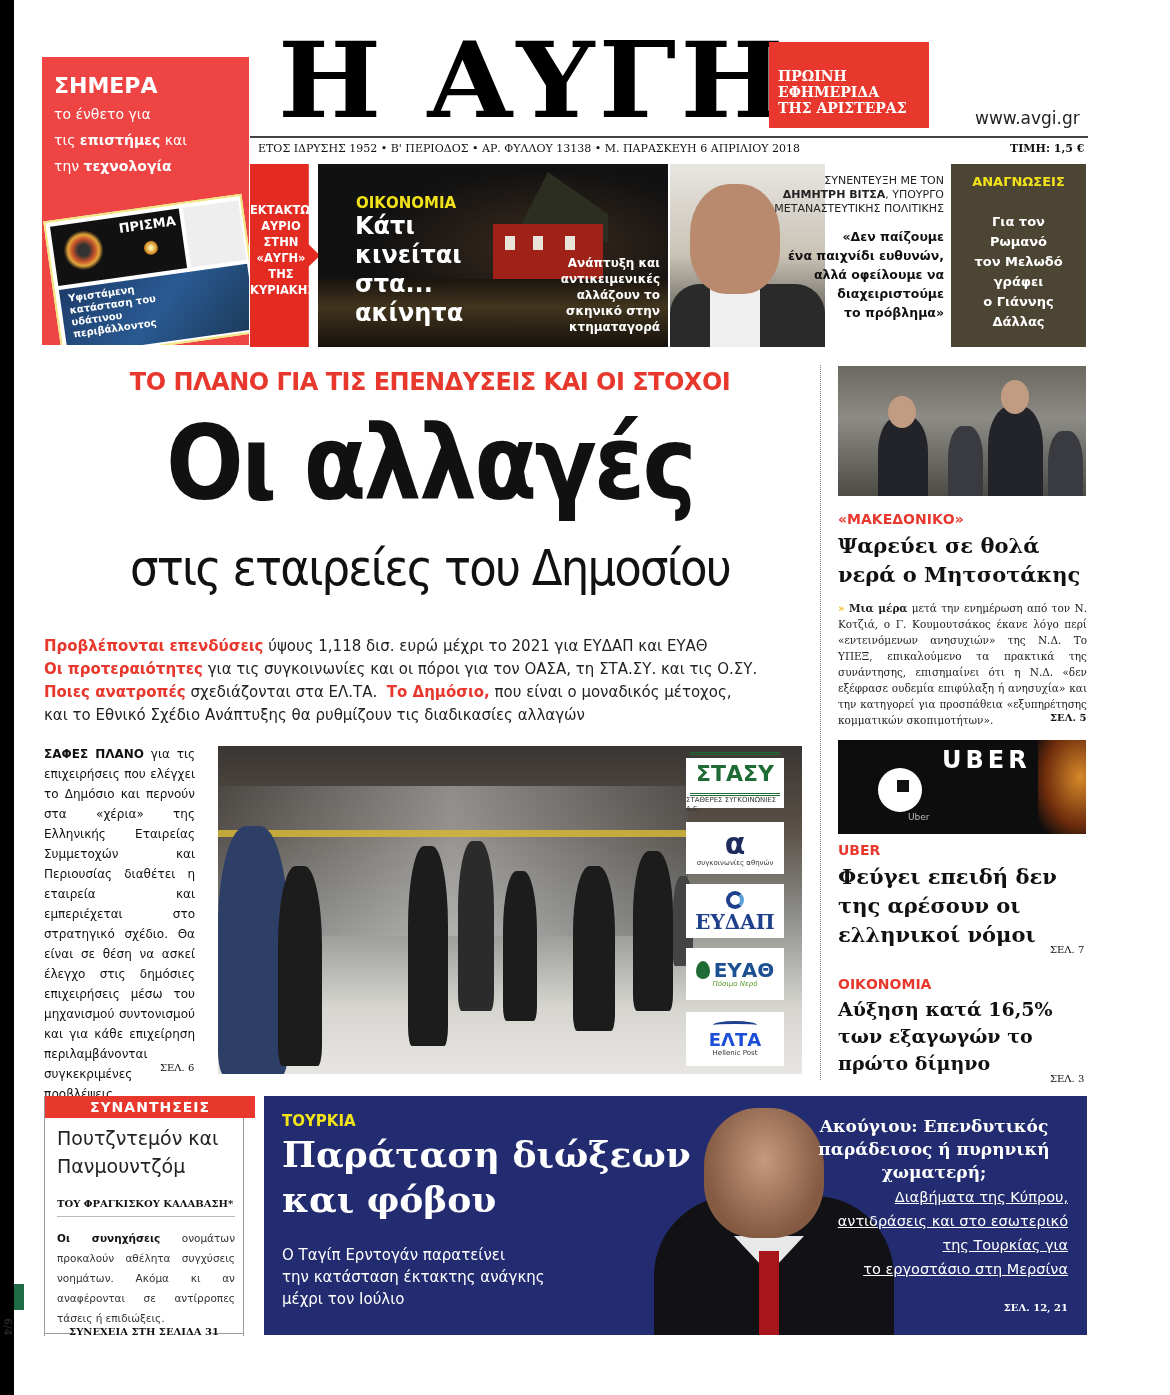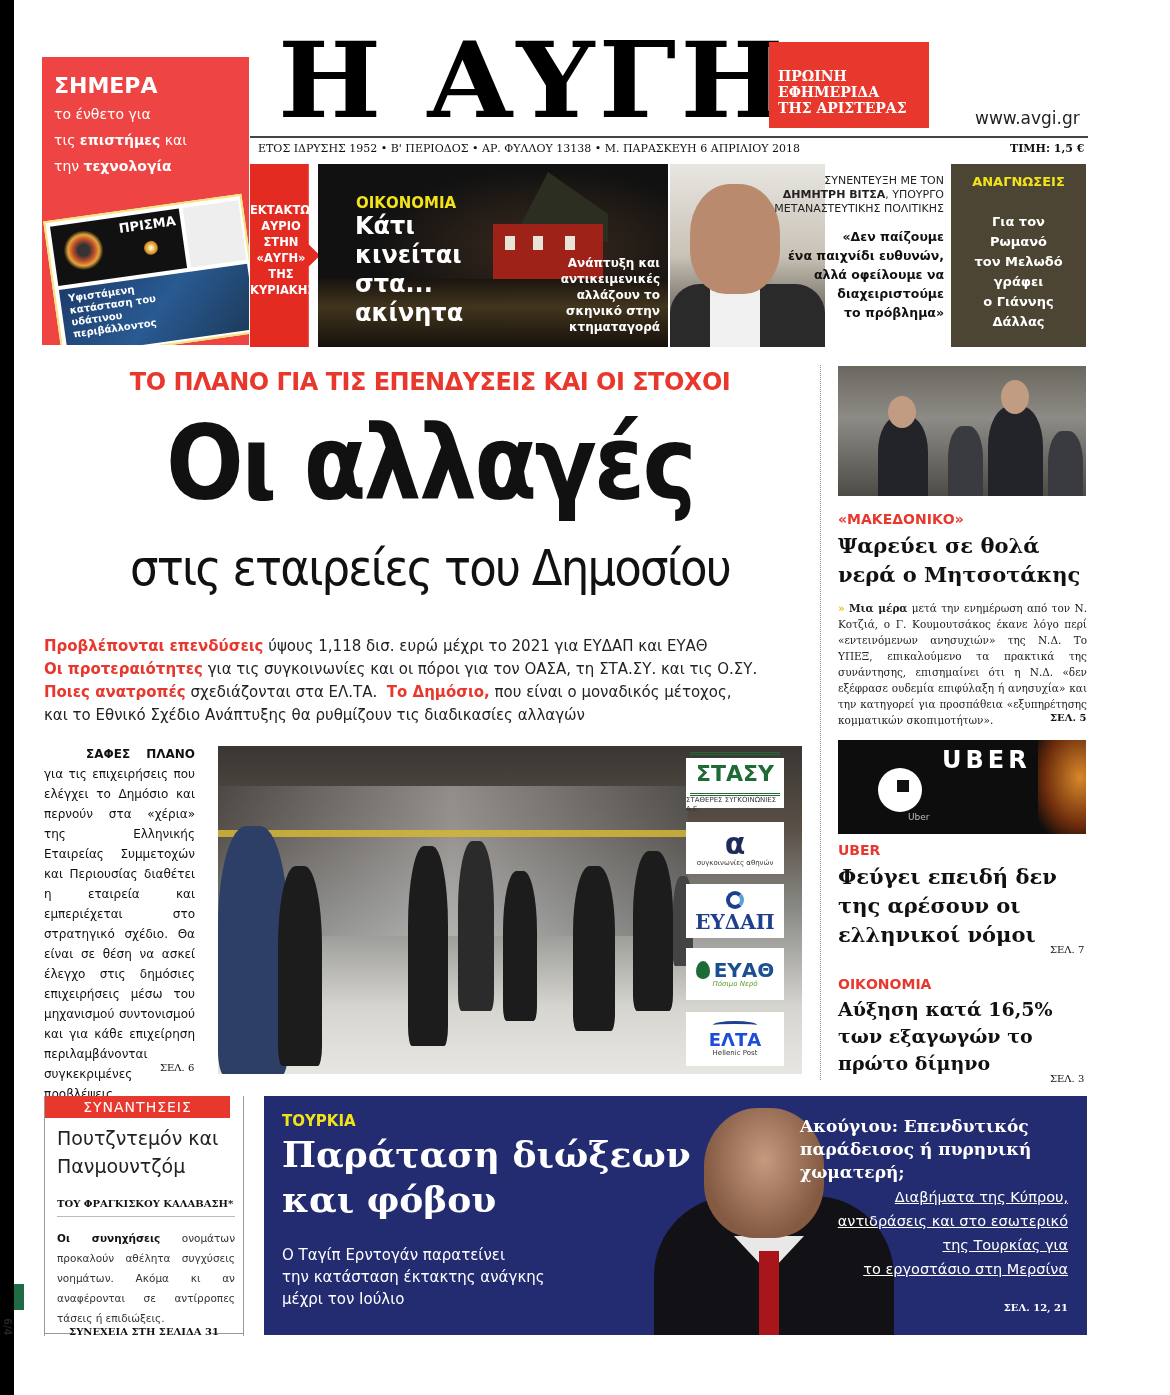--- a/index.html
+++ b/index.html
@@ -61,21 +61,21 @@
   
   .main-kicker { left: 40px; top: 368px; width: 780px; text-align: center; color: #e8382d; font-size: 24px; font-weight: bold; letter-spacing: -0.5px; }
   .main-head { left: 40px; top: 408px; width: 780px; text-align: center; font-size: 104px; font-weight: bold; line-height: 110px; color: #111; letter-spacing: -3px; transform: scaleX(0.88); }
   .main-sub { left: 40px; top: 536px; width: 780px; text-align: center; font-size: 50px; font-weight: normal; line-height: 64px; color: #111; letter-spacing: -2px; transform: scaleX(0.9); }
   .main-deck { left: 44px; top: 635px; width: 770px; font-size: 15px; line-height: 23px; color: #222; }
   .main-deck .hl { color: #e8382d; font-weight: bold; }
   .side-dotted { left: 820px; top: 365px; width: 1px; height: 715px; border-left: 1px dotted #888; }
 
   
   .body-col { left: 44px; top: 744px; width: 151px; font-size: 12px; line-height: 20px; color: #111; text-align: justify; }
-  .body-col b { font-weight: bold; margin-left: 42px; }
+  .body-col b { font-weight: bold; }
   .page-ref { font-family: "DejaVu Serif", serif; font-size: 10px; color: #111; }
   .pr-6 { left: 160px; top: 1062px; }
 
   
   .metro-photo { left: 218px; top: 746px; width: 584px; height: 328px; background: linear-gradient(180deg, #3a3633 0%, #595047 25%, #8a8a86 50%, #d6d5d0 80%, #e7e6e2 100%); overflow: hidden; }
   .train { left: 0; top: 40px; width: 470px; height: 150px; background: linear-gradient(90deg, rgba(80,80,80,.4), rgba(190,190,190,.6), rgba(90,90,90,.5)); }
   .train-stripe { left: 0; top: 84px; width: 470px; height: 7px; background: #d5b636; opacity: .85; }
   .person { background: #1d1c1c; border-radius: 40% 40% 10% 10%; }
   .logo-box { left: 686px; width: 98px; height: 50px; background: #fff; display: flex; flex-direction: column; align-items: center; justify-content: center; }
   .logo-main { font-weight: bold; line-height: 1; }
@@ -91,38 +91,38 @@
   .r-body .arrow { color: #f2b718; font-weight: bold; }
   .uber-photo { left: 838px; top: 740px; width: 248px; height: 94px; background: #0d0d0d; overflow: hidden; }
   .uber-word { left: 104px; top: 6px; color: #fff; font-size: 24px; font-weight: bold; letter-spacing: 4px; }
   .uber-circle { left: 40px; top: 28px; width: 44px; height: 44px; border-radius: 50%; background: #fff; }
   .uber-square { left: 19px; top: 12px; width: 12px; height: 12px; background: #111; }
   .uber-small { left: 70px; top: 72px; color: #bbb; font-size: 9px; }
   .uber-glow { left: 200px; top: 0; width: 60px; height: 94px; background: radial-gradient(ellipse at 70% 40%, #d7892a, #6d2c0c 60%, #0d0d0d 90%); }
 
   
   .synanthseis { left: 44px; top: 1096px; width: 200px; height: 240px; border-left: 1px solid #999; border-right: 1px solid #999; }
-  .syn-head { left: 0; top: 0; width: 185px; height: 22px; background: #e8382d; color: #fff; font-size: 14px; font-weight: normal; text-align: center; line-height: 22px; letter-spacing: 1px; }
+  .syn-head { left: 0; top: 0; width: 210px; height: 22px; background: #e8382d; color: #fff; font-size: 14px; font-weight: bold; text-align: center; line-height: 22px; letter-spacing: 1px; }
   .syn-title { left: 12px; top: 28px; font-size: 19px; line-height: 28px; color: #222; font-weight: normal; }
   .syn-author { left: 12px; top: 102px; font-family: "DejaVu Serif", serif; font-size: 10px; font-weight: bold; color: #111; }
   .syn-rule { left: 12px; top: 120px; width: 178px; height: 1px; background: #bbb; }
   .syn-body { left: 12px; top: 132px; width: 178px; font-size: 10.5px; line-height: 20px; color: #333; text-align: justify; }
   .syn-cont { left: 44px; top: 1326px; width: 200px; text-align: center; font-family: "DejaVu Serif", serif; font-size: 10px; font-weight: bold; }
   .syn-cont-rule { left: 44px; top: 1333px; width: 200px; height: 1px; background: #999; }
   .syn-cont-mask { left: 76px; top: 1325px; width: 136px; height: 14px; background: #fff; }
 
   .turkey { left: 264px; top: 1096px; width: 823px; height: 239px; background: #232c70; overflow: hidden; }
   .erdogan-suit { left: 390px; top: 100px; width: 240px; height: 150px; background: #121216; border-radius: 80px 80px 0 0; }
   .erdogan-head { left: 440px; top: 12px; width: 120px; height: 130px; background: radial-gradient(ellipse at 50% 40%, #c69a7f, #845a43 70%); border-radius: 45% 45% 42% 42%; }
   .erdogan-tie { left: 495px; top: 155px; width: 20px; height: 90px; background: #a8161b; }
   .erdogan-shirt { left: 470px; top: 140px; width: 70px; height: 30px; background: #e8e8e8; clip-path: polygon(0 0, 100% 0, 60% 100%, 40% 100%); }
   .t-kicker { left: 282px; top: 1112px; color: #f2e21a; font-size: 15px; font-weight: bold; }
   .t-head { left: 282px; top: 1132px; color: #fff; font-family: "DejaVu Serif", serif; font-size: 36px; font-weight: bold; line-height: 45px; }
   .t-sub { left: 282px; top: 1244px; color: #fff; font-size: 15px; line-height: 22px; }
-  .t-right-head { left: 800px; top: 1115px; width: 268px; text-align: left; color: #fff; font-family: "DejaVu Serif", serif; font-size: 17px; font-weight: bold; line-height: 23px; }
+  .t-right-head { left: 800px; top: 1115px; width: 268px; text-align: center; color: #fff; font-family: "DejaVu Serif", serif; font-size: 17px; font-weight: bold; line-height: 23px; }
   .t-right-sub { left: 800px; top: 1185px; width: 268px; text-align: right; color: #fff; font-size: 14.5px; line-height: 24px; text-decoration: underline; }
   .t-ref { left: 1000px; top: 1302px; width: 68px; text-align: right; color: #fff; font-family: "DejaVu Serif", serif; font-size: 10px; font-weight: bold; }
 </style>
 </head>
 <body>
 
 <div class="abs edge-strip"></div>
 <div class="abs edge-tab"></div>
 <div class="abs edge-label">6/4</div>
 

